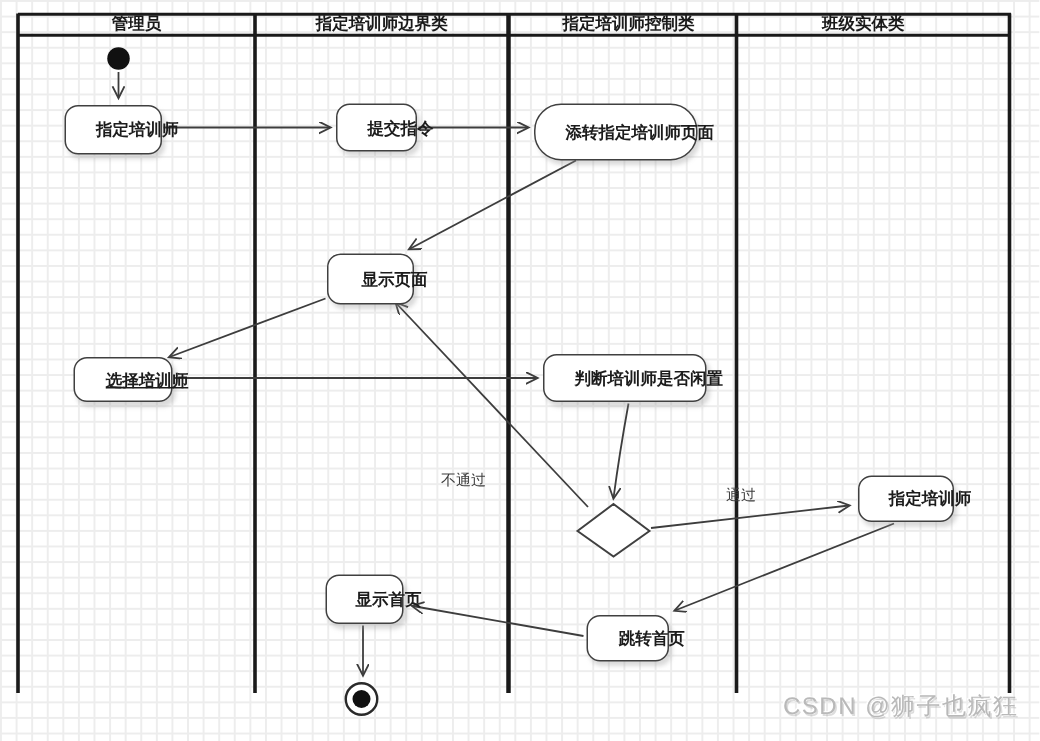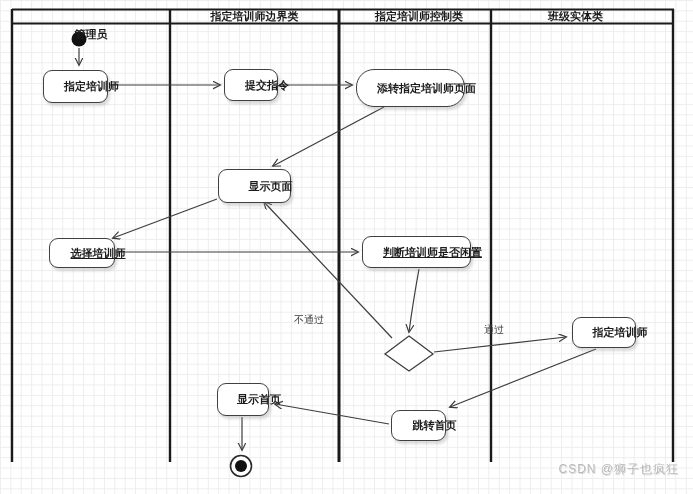--- a/index.html
+++ b/index.html
@@ -34,21 +34,21 @@
     padding-left:32px;
   }
   .edge-label{
     position:absolute;
     font-size:10px;color:#3c3c3c;
     white-space:nowrap;
   }
   .watermark{
     position:absolute;
     right:14px;top:461px;
-    font-size:12px;letter-spacing:1px;
+    font-size:16px;letter-spacing:1px;
     color:#b9b9b9;
     text-shadow:-1px -1px 0 rgba(255,255,255,0.95), 1px 1px 0 rgba(120,120,120,0.25);
     white-space:nowrap;
     text-align:right;
   }
 </style>
 </head>
 <body>
 
 <div class="canvas">
@@ -88,31 +88,31 @@
     <circle cx="79" cy="39" r="7.5" fill="#111"></circle>
 
     <polygon points="409,336 433,354 409,371 385,354" fill="#fff" stroke="#404040" stroke-width="1.3"></polygon>
 
     <g>
       <circle cx="241" cy="466" r="10.5" fill="#fff" stroke="#2a2a2a" stroke-width="1.6"></circle>
       <circle cx="241" cy="466" r="6" fill="#111"></circle>
     </g>
   </svg>
 
-  <div class="lane-header" style="left:12px;width:158px;margin-top:18px;">管理员</div>
+  <div class="lane-header" style="left:12px;width:158px;">管理员</div>
   <div class="lane-header" style="left:170px;width:169px;">指定培训师边界类</div>
   <div class="lane-header" style="left:339px;width:160px;">指定培训师控制类</div>
   <div class="lane-header" style="left:491px;width:169px;">班级实体类</div>
 
   <div class="node" style="left:43px;top:70px;width:65px;height:33px;">指定培训师</div>
   <div class="node" style="left:224px;top:69px;width:54px;height:32px;">提交指令</div>
   <div class="node" style="left:356px;top:69px;width:109px;height:38px;border-radius:18px;">添转指定培训师页面</div>
-  <div class="node" style="left:218px;top:169px;width:73px;height:34px;">显示页面</div>
+  <div class="node" style="left:218px;top:169px;width:58px;height:34px;">显示页面</div>
   <div class="node" style="left:49px;top:238px;width:66px;height:30px;text-decoration:underline;">选择培训师</div>
-  <div class="node" style="left:362px;top:236px;width:109px;height:32px;text-decoration:underline;">判断培训师是否闲置</div>
+  <div class="node" style="left:362px;top:236px;width:109px;height:32px;">判断培训师是否闲置</div>
   <div class="node" style="left:572px;top:317px;width:64px;height:31px;">指定培训师</div>
   <div class="node" style="left:391px;top:410px;width:55px;height:31px;">跳转首页</div>
   <div class="node" style="left:217px;top:383px;width:52px;height:33px;">显示首页</div>
 
   <div class="edge-label" style="left:294px;top:285px;margin-top:28px;">不通过</div>
   <div class="edge-label" style="left:484px;top:323px;">通过</div>
 
   <div class="watermark">CSDN @狮子也疯狂</div>
 
 </div>

